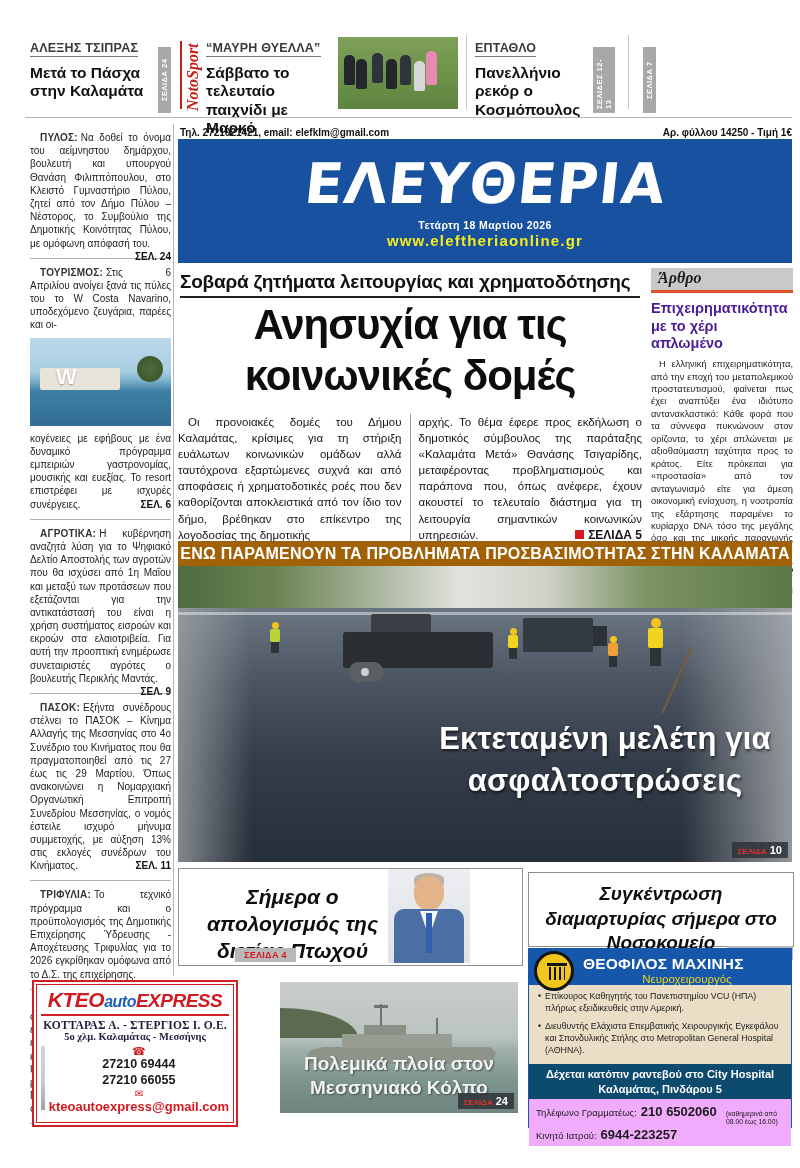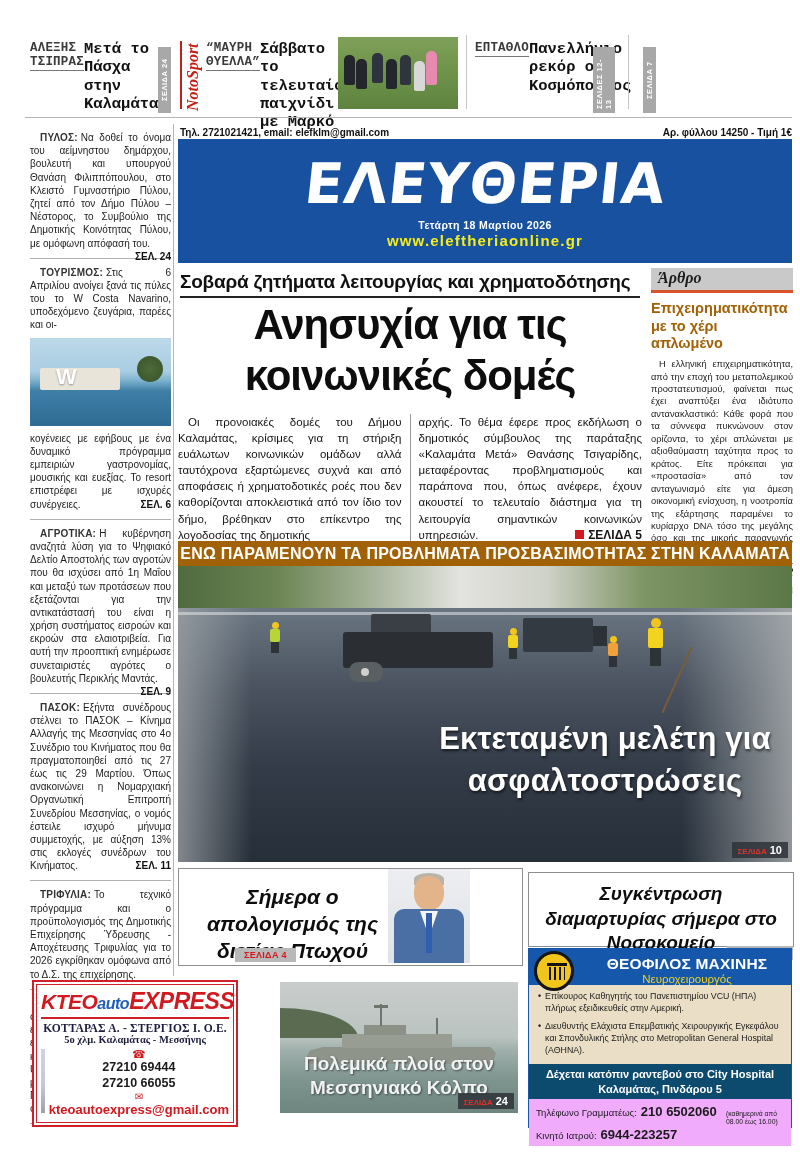--- a/index.html
+++ b/index.html
@@ -2,21 +2,21 @@
 <html><head>
 <meta charset="utf-8">
 <style>
   html,body{margin:0;padding:0;}
   body{
     width:800px;height:1168px;position:relative;background:#ffffff;
     font-family:"Liberation Sans", sans-serif;color:#111;overflow:hidden;
   }
   
   .top-strip{position:absolute;left:30px;top:33px;width:745px;height:80px;display:flex;align-items:flex-start;}
-  .teaser{display:flex;font-family:Liberation Mono, monospace;}
+  .teaser{display:flex;flex-direction:column;}
   .teaser .kick{font-size:12.5px;font-weight:bold;color:#3a3a3a;letter-spacing:.2px;
     border-bottom:1px solid #777;display:inline-block;padding-bottom:1px;align-self:flex-start;margin-top:8px;}
   .teaser .ttl{font-size:15.5px;font-weight:bold;color:#111;line-height:1.18;margin-top:7px;}
   .vbadge{writing-mode:vertical-rl;transform:rotate(180deg);background:#a8a8a8;color:#fff;
     font-size:7.5px;font-weight:bold;padding:4px 2px;height:58px;margin:14px 5px 0 6px;
     display:flex;align-items:center;justify-content:center;letter-spacing:.5px;}
   .vdiv{width:1px;background:#c5c5c5;height:74px;margin:2px 8px 0 8px;}
   .noto-line{width:2px;background:#c32017;height:68px;margin:8px 2px 0 4px;}
   .noto{writing-mode:vertical-rl;transform:rotate(180deg);color:#c32017;
     font-family:"Liberation Serif",serif;font-style:italic;font-weight:bold;font-size:16px;
@@ -65,21 +65,21 @@
   .lead-col{width:225px;font-size:11.5px;line-height:1.4;text-align:justify;color:#141414;}
   .lead-col.c1{border-right:1px solid #999;padding-right:8px;text-indent:10px;}
   .lead-col.c2{padding-left:8px;}
   .lead-pageref{float:right;font-weight:bold;font-size:12px;white-space:nowrap;}
   .sq{display:inline-block;width:9px;height:9px;background:#d31920;margin-right:4px;}
   
   .arthro{position:absolute;left:651px;top:268px;width:142px;}
   .arthro-hd{background:#c9c9c9;color:#1c1c1c;font-family:"Liberation Serif",serif;
     font-style:italic;font-weight:bold;font-size:16px;padding:1px 7px 3px 7px;
     border-bottom:3px solid #d9542b;}
-  .arthro-title{font-size:14.5px;font-weight:bold;line-height:1.22;margin:7px 0 5px 0;color:#a16207;}
+  .arthro-title{font-size:14.5px;font-weight:bold;line-height:1.22;margin:7px 0 5px 0;color:#4c1d95;}
   .arthro-body{font-size:9.3px;line-height:1.34;text-align:justify;text-indent:8px;color:#1c1c1c;}
   .arthro-page{text-align:right;font-style:italic;font-weight:bold;font-size:10px;
     border-top:1px solid #999;margin-top:6px;padding-top:3px;}
   .arthro-bar{height:7px;background:#d9d9d9;margin-top:9px;}
   
   .banner{position:absolute;left:178px;top:541px;width:614px;height:25px;background:#a16207;
     color:#fff;font-weight:800;font-size:16px;text-align:center;line-height:25px;letter-spacing:.2px;}
   
   .photo-main{position:absolute;left:178px;top:566px;width:614px;height:296px;overflow:hidden;background:#3c4652;}
   .p-top{position:absolute;left:0;top:0;width:100%;height:42px;
@@ -133,21 +133,21 @@
     font-size:19px;line-height:1.3;color:#0d0d0d;}
   .bh-badge{position:absolute;right:0;bottom:-14px;}
   
   .kteo{position:absolute;left:32px;top:980px;width:206px;height:147px;border:2px solid #cf1f27;
     background:#fff;box-sizing:border-box;padding:2px;}
   .kteo-in{border:1px solid #cf1f27;height:100%;box-sizing:border-box;padding:3px 4px;}
   .kteo-brand{text-align:center;font-style:italic;font-weight:900;letter-spacing:-.5px;
     border-bottom:2px solid #cf1f27;padding-bottom:2px;}
   .kteo-brand .k1{color:#d31920;font-size:21px;}
   .kteo-brand .k2{color:#1f5fb8;font-size:16px;}
-  .kteo-brand .k3{color:#d31920;font-size:23px;}
+  .kteo-brand .k3{color:#d31920;font-size:19px;}
   .kteo-name{font-family:"Liberation Serif",serif;font-weight:bold;font-size:11.5px;color:#1d1d3c;
     text-align:center;margin-top:3px;letter-spacing:.2px;}
   .kteo-loc{font-family:"Liberation Serif",serif;font-weight:bold;font-size:10.5px;color:#1d1d3c;text-align:center;}
   .kteo-bottom{display:flex;margin-top:4px;gap:4px;}
   .kteo-photo{width:92px;height:64px;position:relative;overflow:hidden;
     background:linear-gradient(180deg,#cdd6dc 0%,#c2ccd2 55%,#9aa3a8 100%);}
   .kp-build{position:absolute;left:8px;top:10px;width:76px;height:40px;background:#3f7fc1;border-radius:2px;}
   .kp-canopy{position:absolute;left:16px;top:22px;width:60px;height:26px;background:#bdd3e8;}
   .kp-sign{position:absolute;left:12px;top:6px;width:34px;height:7px;background:#d31920;}
   .kteo-contacts{flex:1;text-align:center;}
@@ -173,21 +173,21 @@
     font-weight:800;font-size:19px;line-height:1.3;text-shadow:1px 1px 2px rgba(60,70,70,.9);}
   
   .mach{position:absolute;left:528px;top:948px;width:264px;height:180px;border:1px solid #1558ab;
     box-sizing:border-box;background:#eadfc6;display:flex;flex-direction:column;}
   .mach-hd{background:#1558ab;height:46px;position:relative;padding-left:54px;box-sizing:border-box;}
   .emblem{position:absolute;left:5px;top:2px;width:40px;height:40px;border-radius:50%;
     background:#f2c51d;border:3px solid #141414;box-sizing:border-box;}
   .emblem-col{position:absolute;left:12px;top:13px;width:16px;height:13px;
     background:repeating-linear-gradient(90deg,#141414 0 2px,#f2c51d 2px 5px);}
   .emblem-roof{position:absolute;left:10px;top:9px;width:20px;height:3px;background:#141414;}
-  .mach-name{color:#fff;font-weight:bold;font-size:15.5px;text-align:center;padding-top:6px;letter-spacing:.2px;}
+  .mach-name{color:#fff;font-weight:bold;font-size:15.5px;padding-top:6px;letter-spacing:.2px;}
   .mach-spec{color:#f2d31d;font-size:11.5px;text-align:center;}
   .mach-body{padding:6px 9px 2px 9px;font-size:8.8px;color:#1a1a1a;line-height:1.35;flex:1;}
   .mach-b{margin-bottom:6px;display:flex;gap:4px;}
   .mach-b .dot{color:#1a1a1a;font-weight:bold;}
   .mach-band{background:#0c4a6e;color:#fff;font-weight:bold;font-size:11px;text-align:center;
     padding:3px 4px;line-height:1.3;}
   .mach-foot{background:#f0abfc;padding:5px 7px 4px 7px;font-size:9.5px;color:#1a1a1a;}
   .mf-row{display:flex;align-items:baseline;gap:4px;}
   .mf-num{font-weight:bold;font-size:13px;}
   .mf-hours{font-size:6.8px;line-height:1.25;margin-left:auto;text-align:left;width:58px;}

